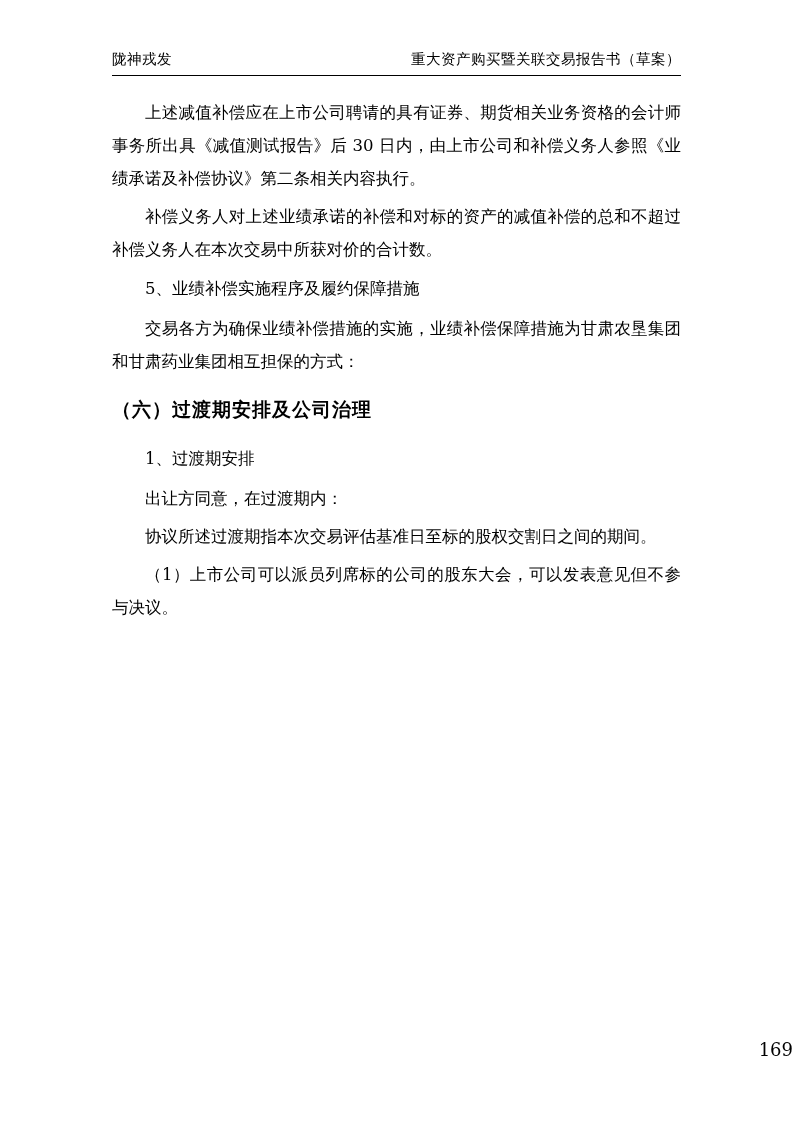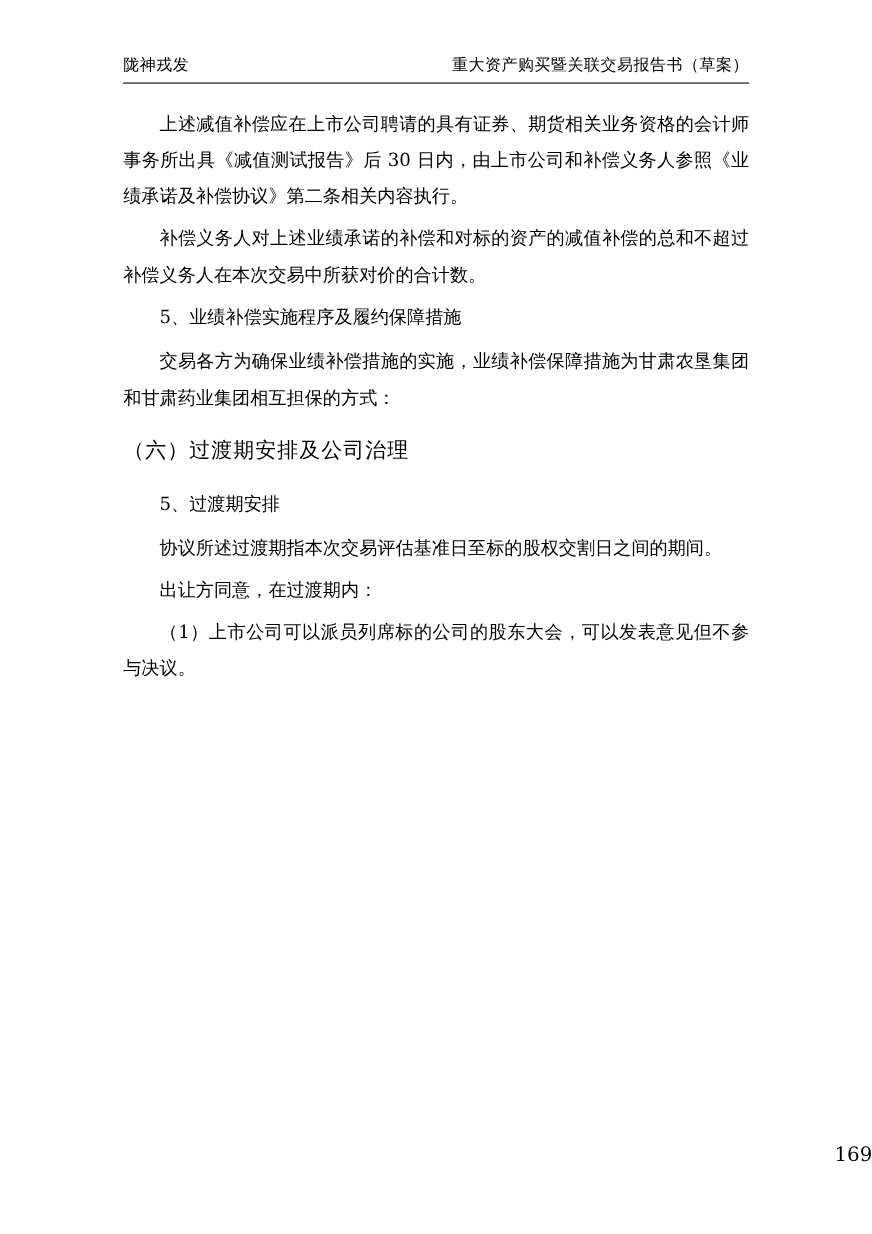--- a/index.html
+++ b/index.html
@@ -37,21 +37,21 @@
   .para {
     margin: 0 0 5px 0;
     text-indent: 2em;
   }
   .sub-heading {
     margin: 6px 0 7px 0;
     text-indent: 2em;
   }
   .section-heading {
     font-family: "DejaVu Sans", "Liberation Sans", sans-serif;
-    font-weight: normal;
+    font-weight: bold;
     font-size: 19px;
     line-height: 30px;
     margin: 16px 0 18px 0;
     text-indent: 0;
     text-align: left;
     letter-spacing: 1px;
   }
   .page-footer {
     position: absolute;
     bottom: 62px;
@@ -70,21 +70,21 @@
     <span class="left">陇神戎发</span>
     <span class="right">重大资产购买暨关联交易报告书（草案）</span>
   </div>
 
   <div class="content">
     <p class="para">上述减值补偿应在上市公司聘请的具有证券、期货相关业务资格的会计师事务所出具《减值测试报告》后 30 日内，由上市公司和补偿义务人参照《业绩承诺及补偿协议》第二条相关内容执行。</p>
     <p class="para">补偿义务人对上述业绩承诺的补偿和对标的资产的减值补偿的总和不超过补偿义务人在本次交易中所获对价的合计数。</p>
     <p class="sub-heading">5、业绩补偿实施程序及履约保障措施</p>
     <p class="para">交易各方为确保业绩补偿措施的实施，业绩补偿保障措施为甘肃农垦集团和甘肃药业集团相互担保的方式：</p>
     <h2 class="section-heading">（六）过渡期安排及公司治理</h2>
-    <p class="sub-heading">5、过渡期安排</p>
+    <p class="sub-heading">1、过渡期安排</p>
+    <p class="para">出让方同意，在过渡期内：</p>
     <p class="para">协议所述过渡期指本次交易评估基准日至标的股权交割日之间的期间。</p>
-    <p class="para">出让方同意，在过渡期内：</p>
     <p class="para">（1）上市公司可以派员列席标的公司的股东大会，可以发表意见但不参与决议。</p>
   </div>
 
   <div class="page-footer">169</div>
 
 </div>
 
 </body></html>

